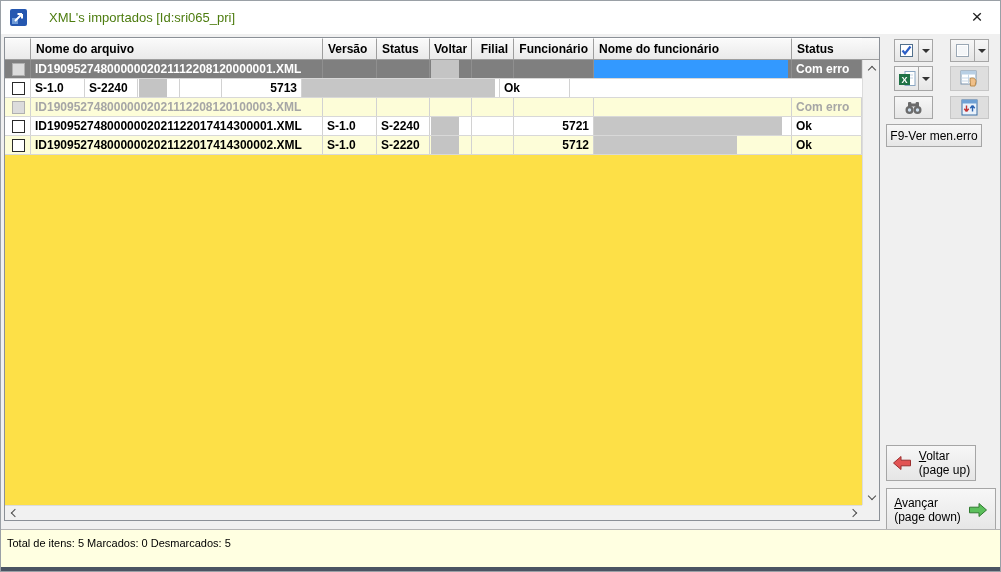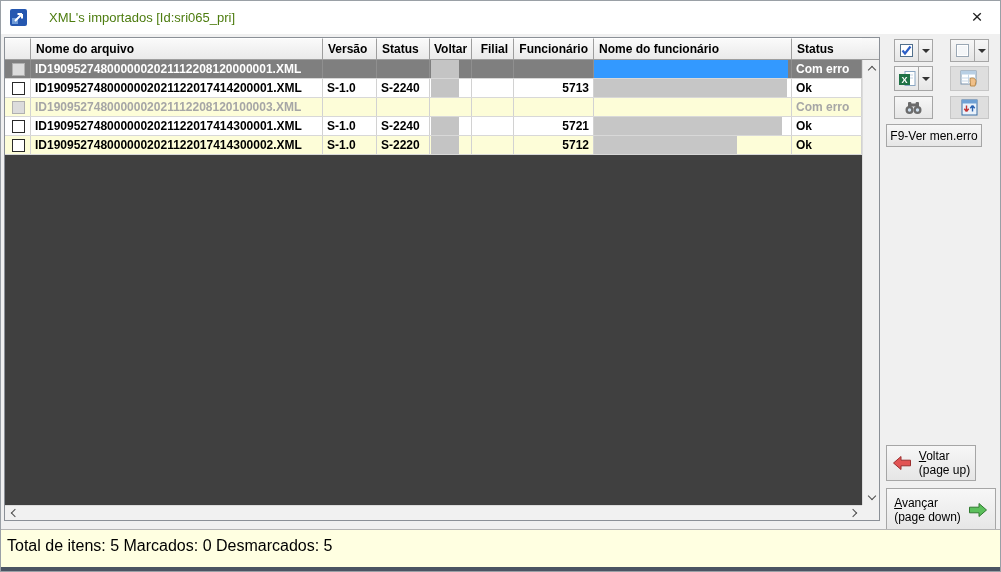--- a/index.html
+++ b/index.html
@@ -15,21 +15,21 @@
   .title-text { margin-left:22px; font-size:13px; color:#4d7c0f; }
   .close-btn { position:absolute; right:0; top:0; width:46px; height:32px; display:flex; align-items:center; justify-content:center; font-size:19px; font-weight:300; color:#222; cursor:default; }
   
   .grid-area { position:absolute; left:3px; top:36px; width:876px; height:484px; border:1px solid #8b9097; background:#fff; }
   .grid-header { position:absolute; left:0; top:0; height:22px; display:flex; }
   .hcell { height:22px; background:linear-gradient(#fafafa,#eaeaea); border-right:1px solid #9e9e9e; border-bottom:1px solid #9e9e9e; border-top:1px solid #fff;
            font-weight:bold; font-size:12px; color:#000; display:flex; align-items:center; padding:0 5px; white-space:nowrap; overflow:hidden; }
   .hcell.right { justify-content:flex-end; }
   .hcell.center { justify-content:center; }
   .hdr-corner { position:absolute; left:857px; top:0; width:17px; height:22px; background:linear-gradient(#fafafa,#eaeaea); border-bottom:1px solid #9e9e9e; }
-  .grid-body { position:absolute; left:0; top:22px; width:857px; bottom:15px; background:#404040; overflow:hidden; }
+  .grid-body { position:absolute; left:0; top:22px; width:857px; bottom:15px; background:#fde047; overflow:hidden; }
   .row { display:flex; height:19px; border-bottom:1px solid #d8d8d8; }
   .cell { height:100%; border-right:1px solid #d2d2d2; font-size:12px; font-weight:bold; color:#000;
           display:flex; align-items:center; padding:0 4px; white-space:nowrap; overflow:hidden; }
   .w-check{width:26px;} .w-name{width:292px;} .w-versao{width:54px;} .w-layout{width:53px;}
   .w-sigla{width:42px;padding:0;} .w-filial{width:42px;} .w-func{width:80px;justify-content:flex-end;}
   .w-nome{width:198px;padding:0;} .w-status{width:70px;}
   .row-white { background:#ffffff; }
   .row-yellow { background:#fdfdd8; }
   .row-selected { background:#7f7f7f; }
   .row-selected .cell { color:#ffffff; border-right-color:#8f8f8f; }
@@ -55,21 +55,21 @@
   
   .side-panel { position:absolute; left:879px; top:33px; width:122px; bottom:0; background:#f0f0f0; }
   .sbtn { position:absolute; background:linear-gradient(#f7f7f7,#e6e6e6); border:1px solid #a6a6a6; display:flex; align-items:center; justify-content:center; cursor:default; }
   .sbtn.flat { background:#dedede; border-color:#c6c6c6; }
   .caret { width:0; height:0; border-left:4px solid transparent; border-right:4px solid transparent; border-top:4px solid #333; }
   .f9-btn { font-size:12px; color:#000; }
   .nav-btn { font-size:12px; color:#000; gap:7px; }
   .nav-lines { display:flex; flex-direction:column; line-height:14px; }
   .nav-l1::first-letter { text-decoration:underline; }
   
-  .statusbar { position:absolute; left:0; right:0; top:528px; height:39px; background:#ffffe1; border-top:1px solid #b4b4b4; padding:7px 0 0 6px; font-size:16px; color:#000; }
+  .statusbar { position:absolute; left:0; right:0; top:528px; height:39px; background:#ffffe1; border-top:1px solid #b4b4b4; padding:7px 0 0 6px; font-size:11px; color:#000; }
   .bottom-strip { position:absolute; left:0; right:0; bottom:0; height:4px; background:#4b5463; }
 </style>
 </head>
 <body>
 
 <div class="window">
 
   <div class="titlebar">
     <svg class="app-icon" viewBox="0 0 17 17">
       <rect width="17" height="17" rx="2" fill="#2557b0"></rect>
@@ -111,21 +111,20 @@
         <div class="cell w-nome">
             <span class="nome-block nb-sel"></span>
           </div>
         <div class="cell w-status">Com erro</div>
       </div>
 
       <div class="row row-white">
         <div class="cell w-check">
             <span class="cb"></span>
           </div>
-        <div class="cell w-name">ID1909527480000002021122017414200001.XML</div>
         <div class="cell w-versao">S-1.0</div>
         <div class="cell w-layout">S-2240</div>
         <div class="cell w-sigla">
             <span class="sig-block"></span>
           </div>
         <div class="cell w-filial"></div>
         <div class="cell w-func">5713</div>
         <div class="cell w-nome">
             <span class="nome-block nb-r1"></span>
           </div>

